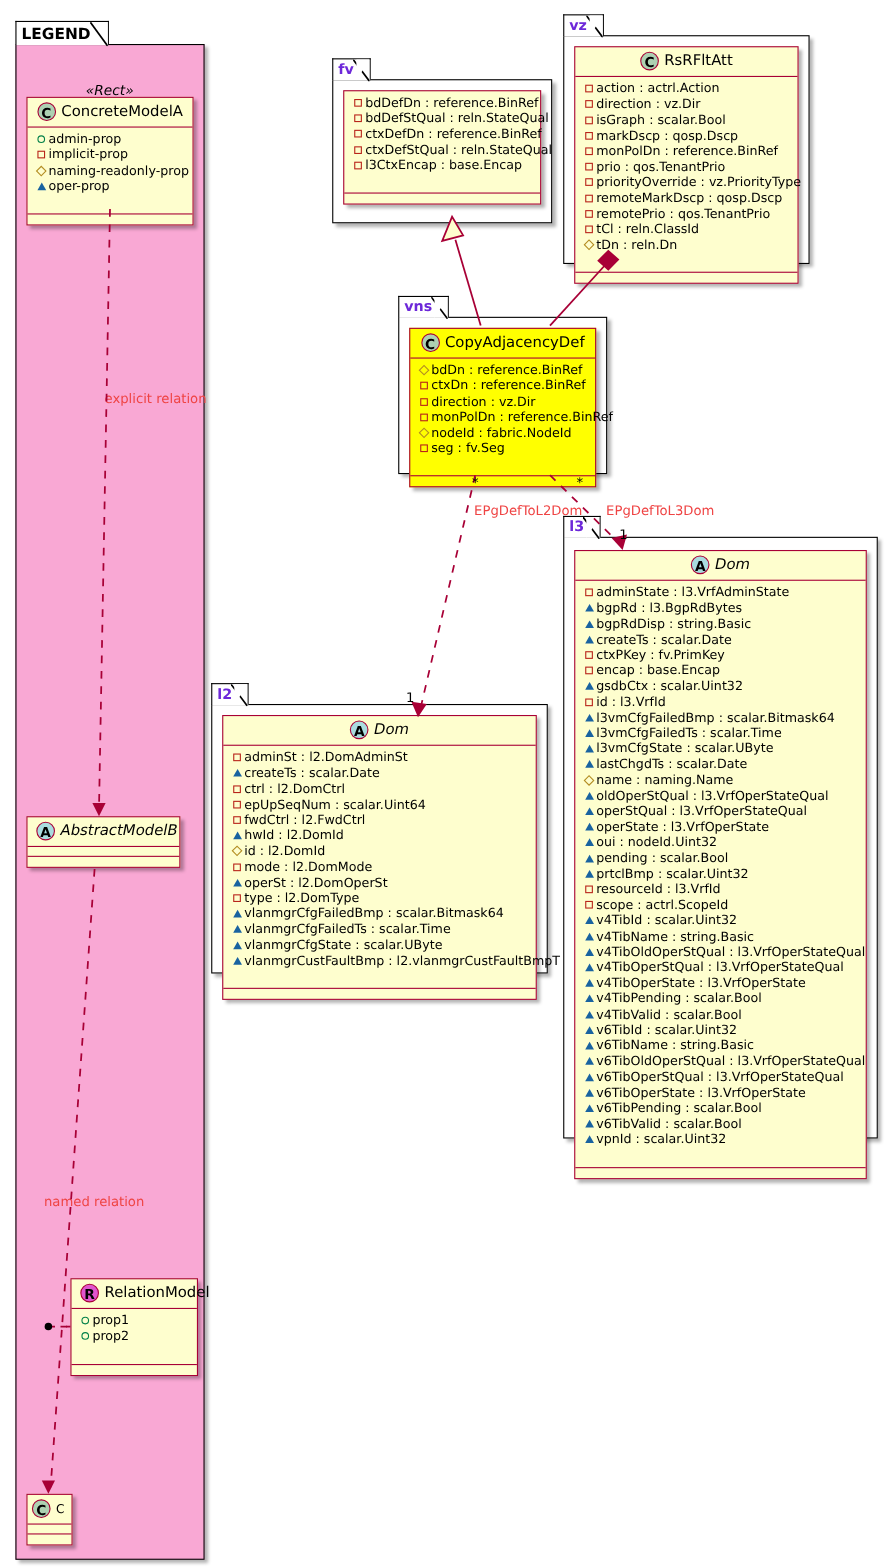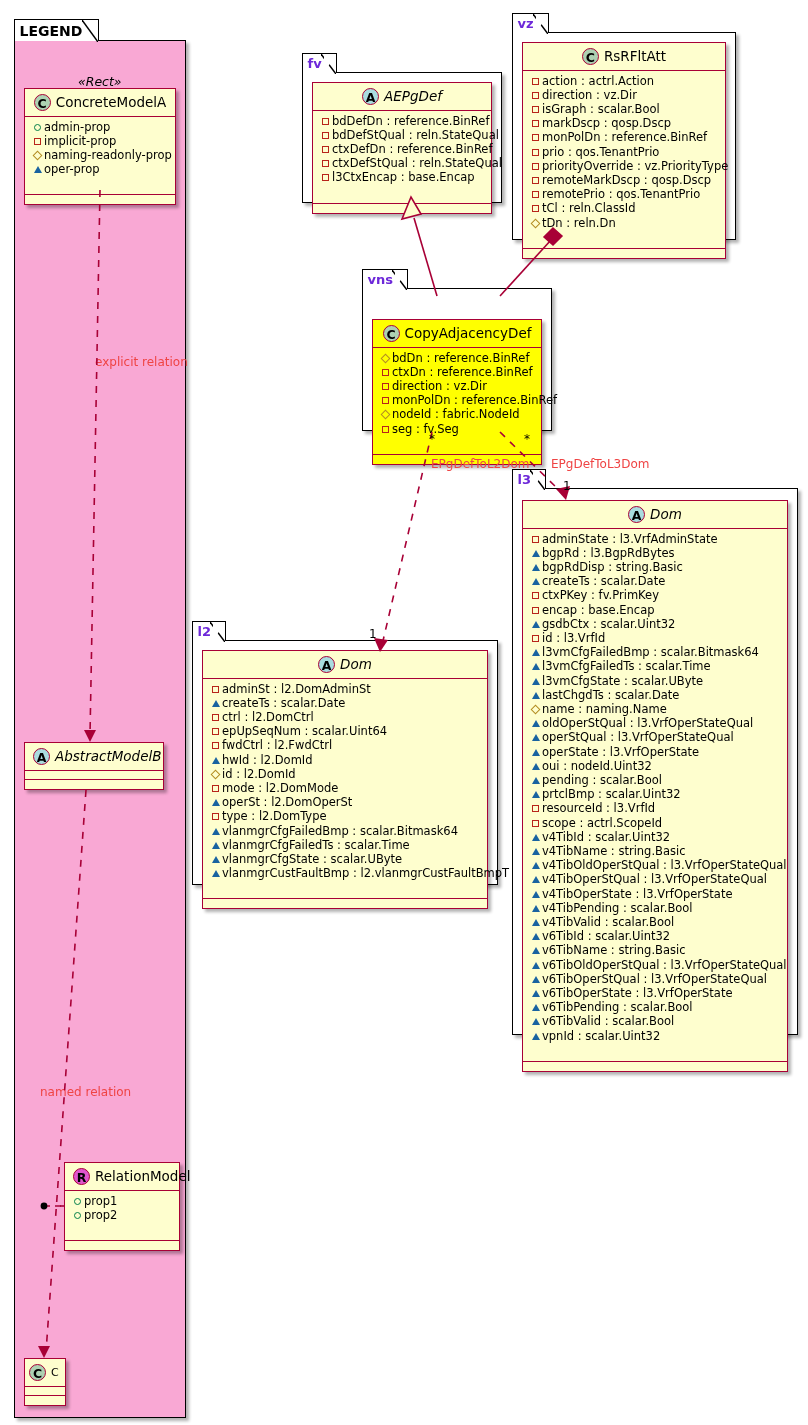--- a/index.html
+++ b/index.html
@@ -120,23 +120,20 @@
 <div class="pkg" style="left:302px;top:72px;width:200px;height:131px;">
   <div class="pkg-tab">
     <span>fv</span>
     <svg width="15" height="20" style="position:absolute;right:0;top:0;">
       <polygon points="0,0 15,20 15,0" fill="#ffffff" stroke="none"></polygon>
       <line x1="0" y1="0" x2="15" y2="20" stroke="#000" stroke-width="1.5"></line>
     </svg>
   </div>
 </div>
 <div class="cls abstract" style="left:312px;top:82px;width:180px;">
-  <div class="cls-head">
-    <span class="badge A">A</span><span class="nm">AEPgDef</span>
-  </div>
   <div class="cls-attrs">
     <div class="attr"><span class="ic"><span class="g-square"></span></span><span>bdDefDn : reference.BinRef</span></div>
     <div class="attr"><span class="ic"><span class="g-square"></span></span><span>bdDefStQual : reln.StateQual</span></div>
     <div class="attr"><span class="ic"><span class="g-square"></span></span><span>ctxDefDn : reference.BinRef</span></div>
     <div class="attr"><span class="ic"><span class="g-square"></span></span><span>ctxDefStQual : reln.StateQual</span></div>
     <div class="attr"><span class="ic"><span class="g-square"></span></span><span>l3CtxEncap : base.Encap</span></div>
   </div>
   <div class="cls-foot"></div>
 </div>
 
@@ -171,21 +168,21 @@
 
 <div class="pkg" style="left:362px;top:288px;width:190px;height:143px;">
   <div class="pkg-tab">
     <span>vns</span>
     <svg width="15" height="20" style="position:absolute;right:0;top:0;">
       <polygon points="0,0 15,20 15,0" fill="#ffffff" stroke="none"></polygon>
       <line x1="0" y1="0" x2="15" y2="20" stroke="#000" stroke-width="1.5"></line>
     </svg>
   </div>
 </div>
-<div class="cls hl" style="left:372px;top:298px;width:170px;margin-top:21px;">
+<div class="cls hl" style="left:372px;top:298px;width:170px;">
   <div class="cls-head">
     <span class="badge C">C</span><span class="nm">CopyAdjacencyDef</span>
   </div>
   <div class="cls-attrs">
     <div class="attr"><span class="ic"><span class="g-diamond"></span></span><span>bdDn : reference.BinRef</span></div>
     <div class="attr"><span class="ic"><span class="g-square"></span></span><span>ctxDn : reference.BinRef</span></div>
     <div class="attr"><span class="ic"><span class="g-square"></span></span><span>direction : vz.Dir</span></div>
     <div class="attr"><span class="ic"><span class="g-square"></span></span><span>monPolDn : reference.BinRef</span></div>
     <div class="attr"><span class="ic"><span class="g-diamond"></span></span><span>nodeId : fabric.NodeId</span></div>
     <div class="attr"><span class="ic"><span class="g-square"></span></span><span>seg : fv.Seg</span></div>

